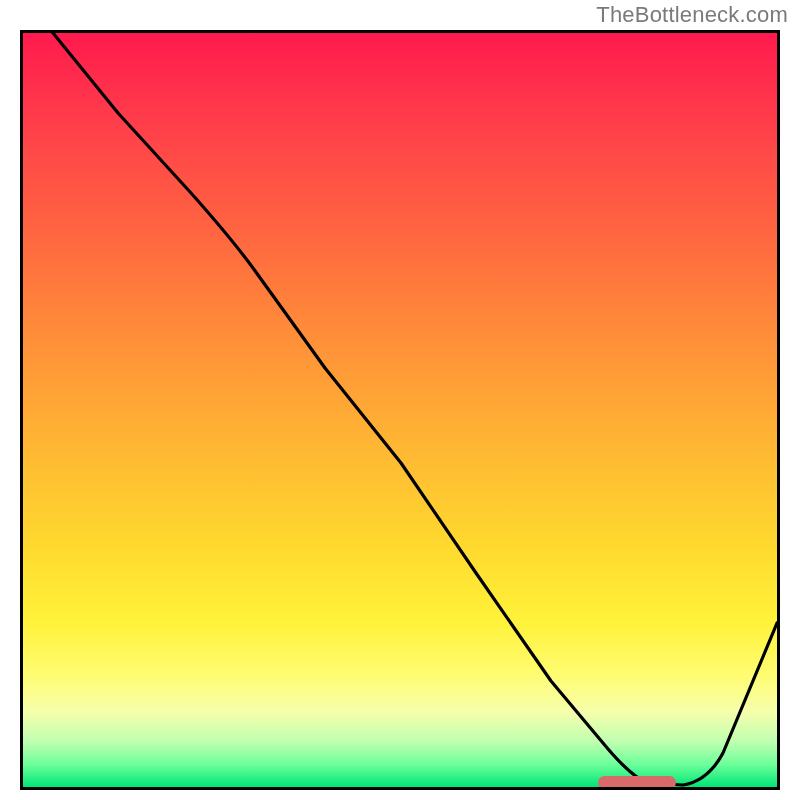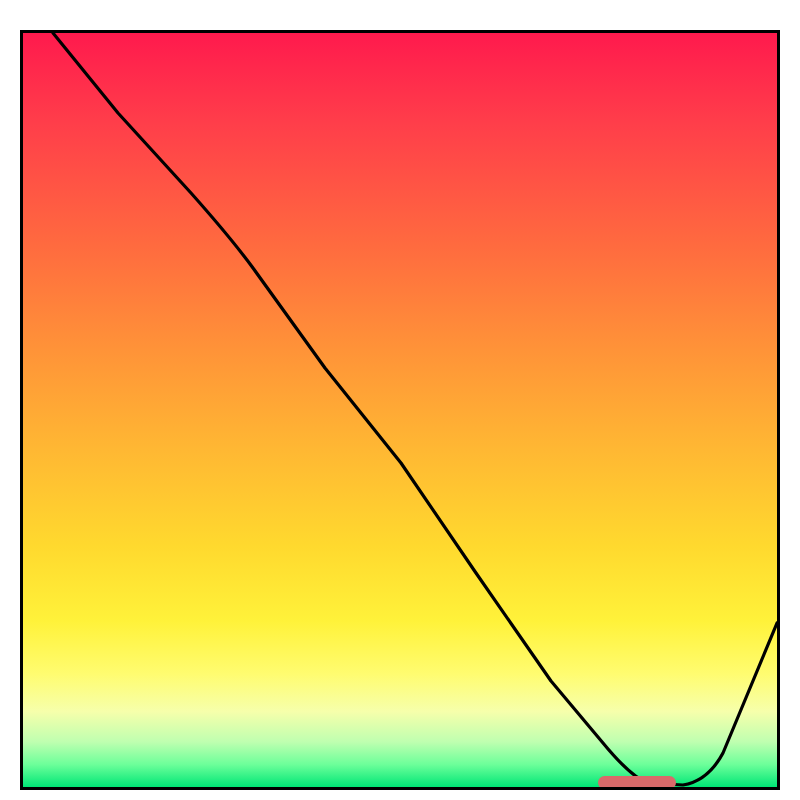--- a/index.html
+++ b/index.html
@@ -73,20 +73,21 @@
     height: 13px;
     border-radius: 7px;
     background: #d96a6a;
   }
 </style>
 </head>
 <body>
 
 <div class="container">
 
+  <div class="watermark">TheBottleneck.com</div>
 
   <div class="plot-frame">
 
     <div class="gradient-bg"></div>
 
     <svg class="curve" viewBox="0 0 754 754" preserveAspectRatio="none">
       <path d="M 30 0
                L 95 80
                L 168 160
                Q 208 205 230 235

